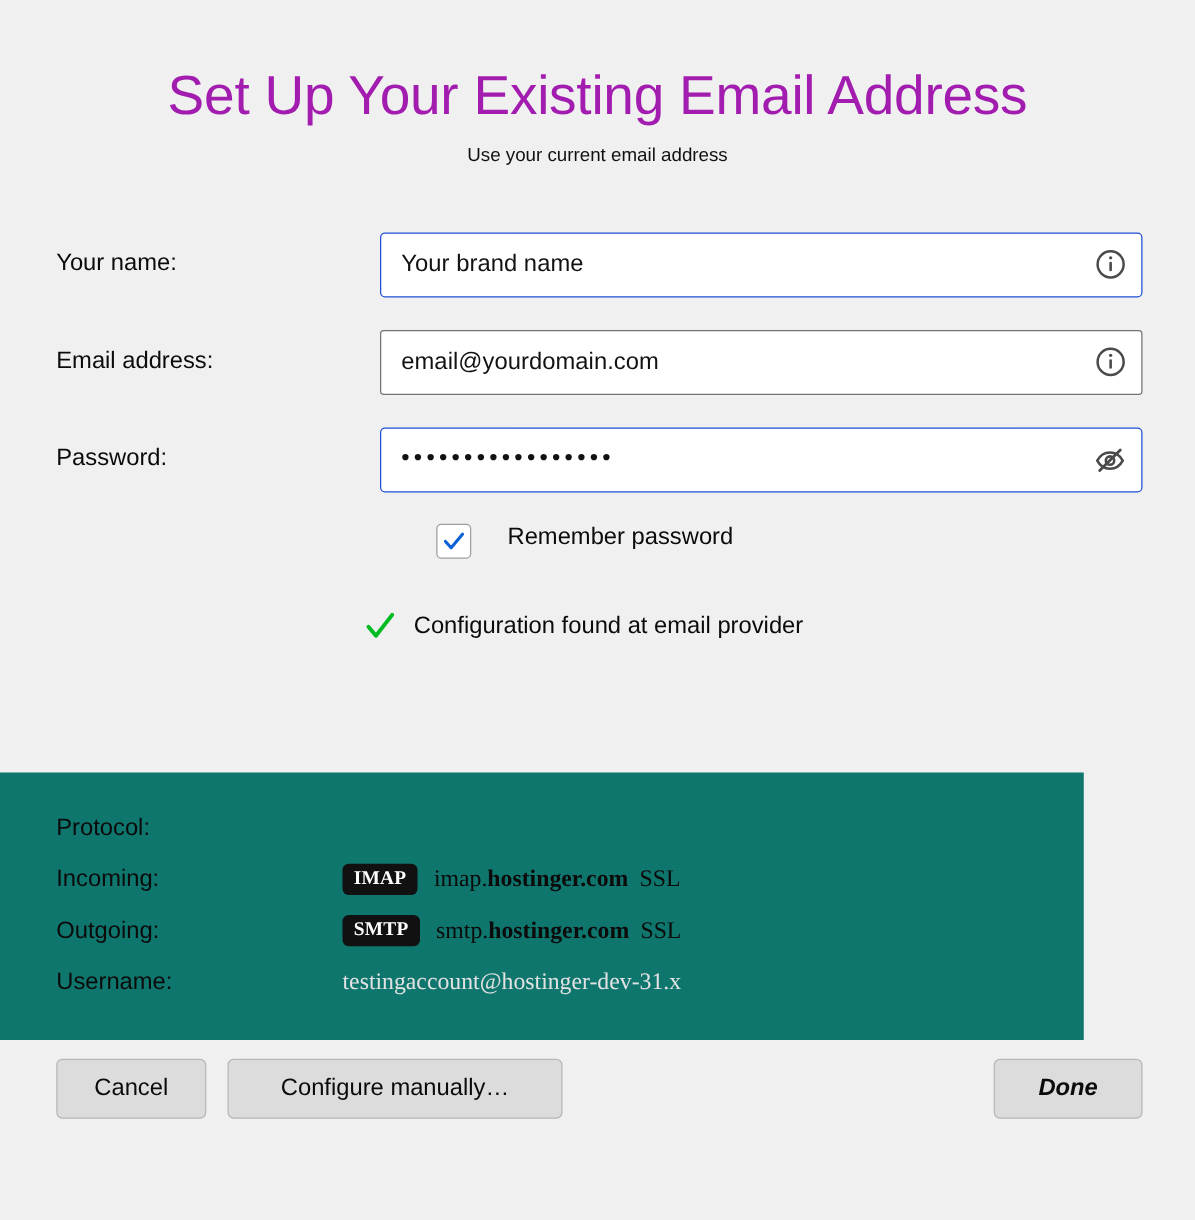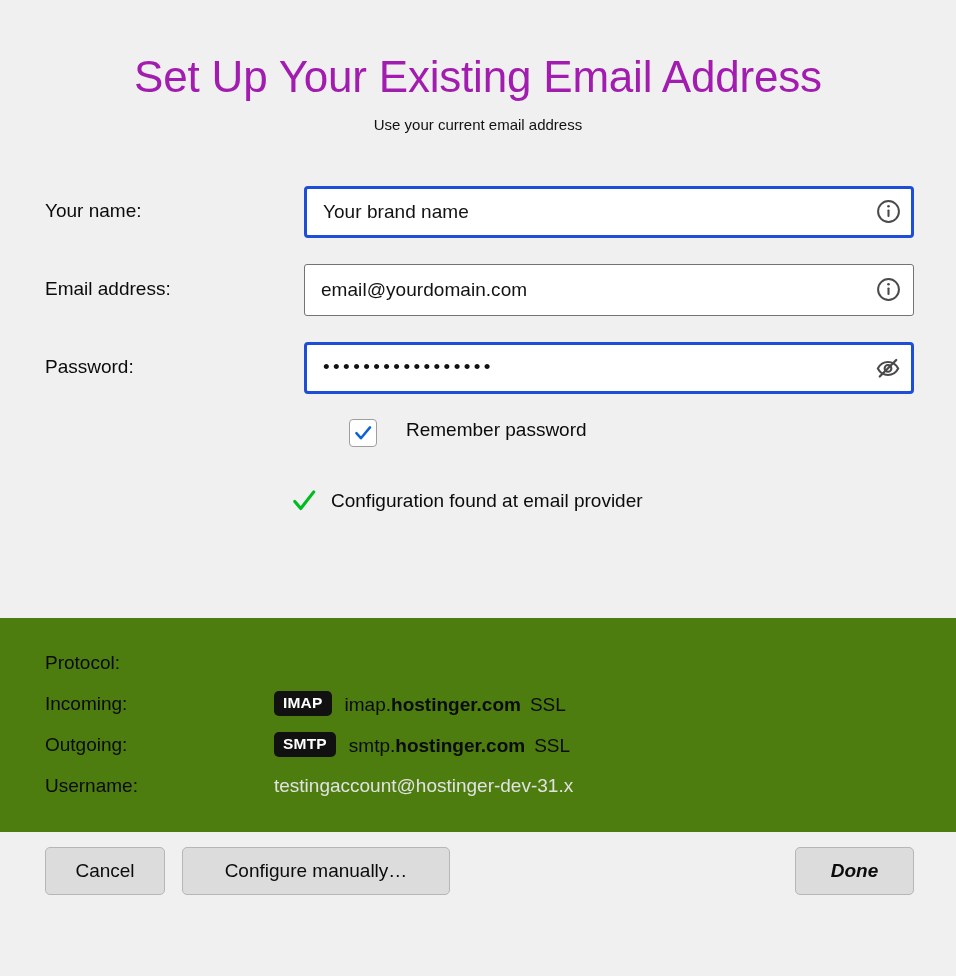--- a/index.html
+++ b/index.html
@@ -59,21 +59,21 @@
 
   .input-wrap {
     position: relative;
     flex: 1 1 auto;
     height: 52px;
   }
   .text-input {
     width: 100%;
     height: 100%;
     background: #ffffff;
-    border: 3px solid #1d4ed8;
+    border: 1px solid #1d4ed8;
     border-radius: 4px;
     display: flex;
     align-items: center;
     padding: 0 46px 0 16px;
     font-size: 19px;
     color: #121212;
     letter-spacing: 0.05px;
   }
   .text-input.focused {
     border: 1px solid #737373;
@@ -147,41 +147,42 @@
     margin-left: 13px;
     font-size: 19px;
     color: #0b0b0b;
   }
 
   
   .details {
     position: absolute;
     left: 0;
     top: 618px;
-    width: 956px;
+    width: 867px;
     height: 214px;
-    background: #4d7c0f;
+    background: #0f766e;
     padding: 24px 0 0 45px;
   }
   .detail-row {
     display: flex;
     align-items: center;
     height: 41px;
   }
   .detail-label {
     width: 229px;
     flex: 0 0 229px;
     font-size: 19px;
     color: #0b0b0b;
   }
   .detail-value {
     display: flex;
-    align-items: flex-end;
-    font-size: 19px;
-    color: #0b0b0b;
+    align-items: center;
+    font-size: 19px;
+    color: #0b0b0b;
+    font-family: Liberation Serif, serif;
   }
   .badge {
     background: #111111;
     color: #ffffff;
     font-size: 15.5px;
     font-weight: bold;
     border-radius: 5px;
     padding: 4px 9px 5px;
     letter-spacing: 0.2px;
     line-height: 1;

